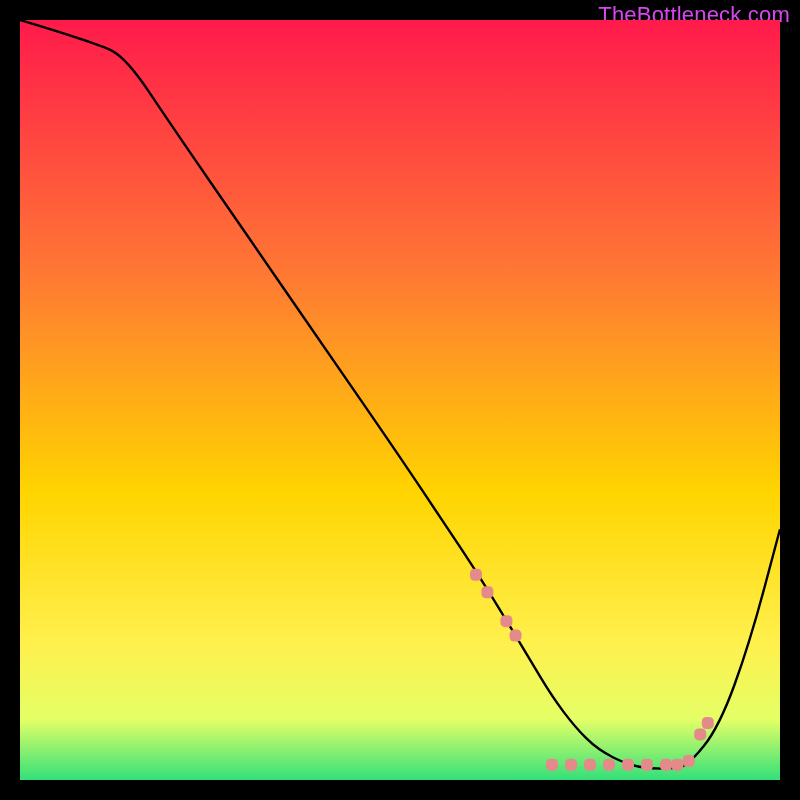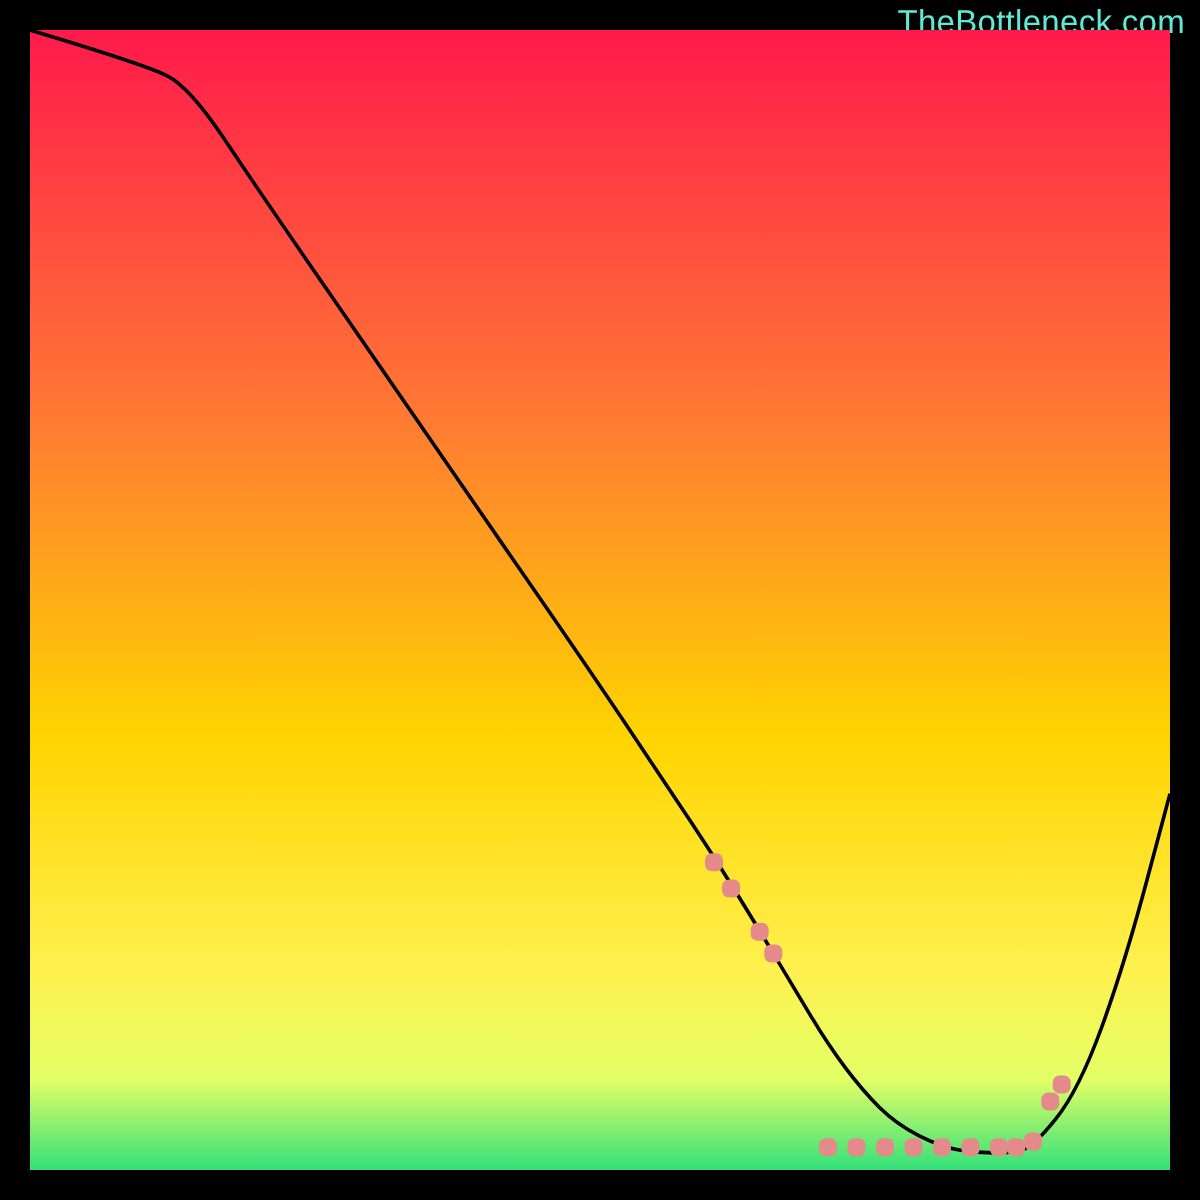--- a/index.html
+++ b/index.html
@@ -21,21 +21,21 @@
     position: absolute;
     left: 20px;
     top: 20px;
     width: 760px;
     height: 760px;
   }
   .watermark {
     position: absolute;
     top: 2px;
     right: 10px;
-    color: #5eead4;
+    color: #d946ef;
     font-size: 22px;
     font-weight: 500;
     letter-spacing: 0.2px;
   }
   svg { display: block; }
 </style>
 </head>
 <body>
 
 <div class="stage">

